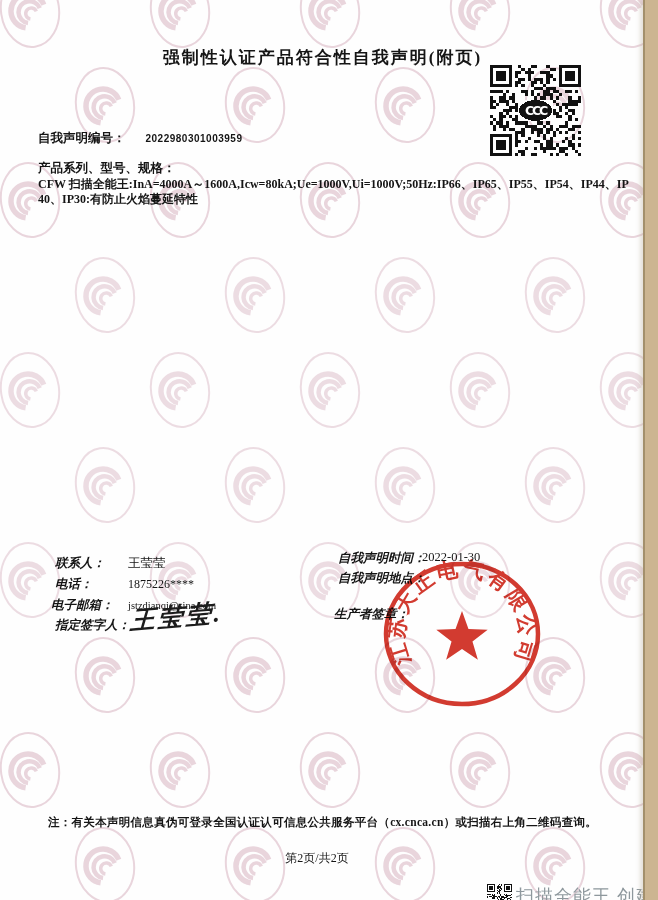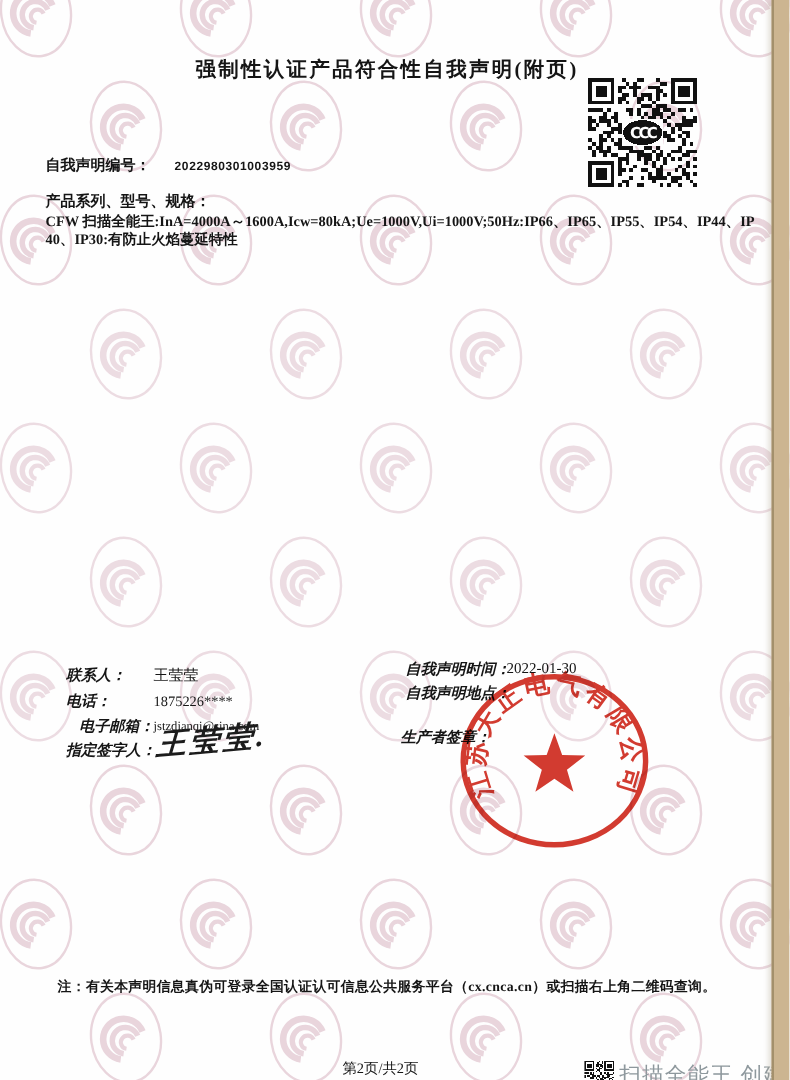--- a/index.html
+++ b/index.html
@@ -17,31 +17,31 @@
   #decl-row{left:38px;top:130px;z-index:2;font-size:12.5px;font-weight:700;}
   #decl-row .num{font-family:Liberation Sans, sans-serif;font-size:10px;letter-spacing:.5px;margin-left:20px;}
   #product-label{left:38px;top:160px;font-size:12.5px;font-weight:700;z-index:2;}
   #product-spec{left:38px;top:177px;width:594px;font-size:12px;line-height:14.5px;font-weight:700;z-index:2;word-break:break-all;}
   .lbl{font-size:12.5px;font-weight:700;font-style:italic;}
   .val{font-size:12.5px;}
   #contact-name-label{left:55px;top:555px;z-index:2;}
   #contact-name{left:128px;top:555px;z-index:2;}
   #phone-label{left:55px;top:576px;z-index:2;}
   #phone-value{left:128px;top:577px;z-index:2;font-size:12px;}
-  #email-label{left:66px;top:597px;z-index:2;}
+  #email-label{left:51px;top:597px;z-index:2;}
   #email-value{left:128px;top:600px;z-index:2;font-size:10.5px;}
   #signer-label{left:55px;top:617px;z-index:2;}
   #signature{left:130px;top:600px;z-index:2;font-size:25px;font-weight:700;font-style:italic;
              letter-spacing:3px;transform:rotate(-5deg) skewX(-8deg);color:#1c1c1c;}
   #time-label{left:338px;top:550px;z-index:2;}
   #time-value{left:422px;top:550px;z-index:2;}
   #place-label{left:338px;top:570px;z-index:2;}
   #seal-label{left:334px;top:606px;z-index:2;}
   #footer-note{left:0;top:815px;width:645px;text-align:center;font-size:11.5px;font-weight:700;z-index:2;letter-spacing:.3px;}
-  #page-number{left:0;top:882px;width:634px;text-align:center;font-size:12px;z-index:2;}
+  #page-number{left:0;top:850px;width:634px;text-align:center;font-size:12px;z-index:2;}
   
   #stamp{left:382px;top:556px;width:160px;height:156px;z-index:3;mix-blend-mode:multiply;opacity:.92;}
   
   #qr-top{left:484px;top:65px;width:103px;height:91px;z-index:2;}
   #qr-mini{left:487px;top:884px;width:25px;height:25px;z-index:2;}
   #scanner-text{left:516px;top:884px;z-index:2;font-size:18px;color:#8e989d;
                 font-family:"Liberation Sans","DejaVu Sans",sans-serif;letter-spacing:1px;white-space:nowrap;}
   
   #paper-edge{right:0;top:0;width:13px;height:100%;background:#ccb591;border-left:2px solid #a3906c;
               box-shadow:-3px 0 4px rgba(180,170,150,.35);z-index:4;}

